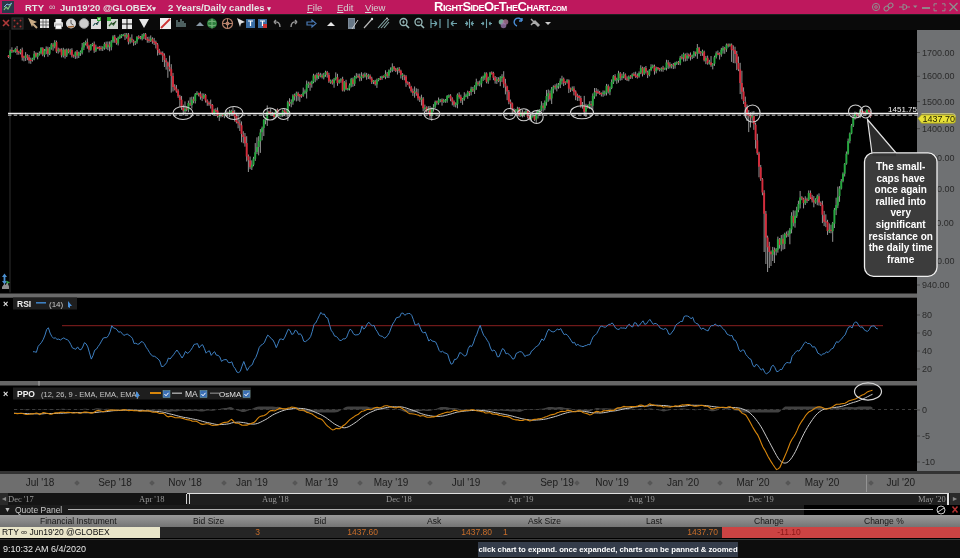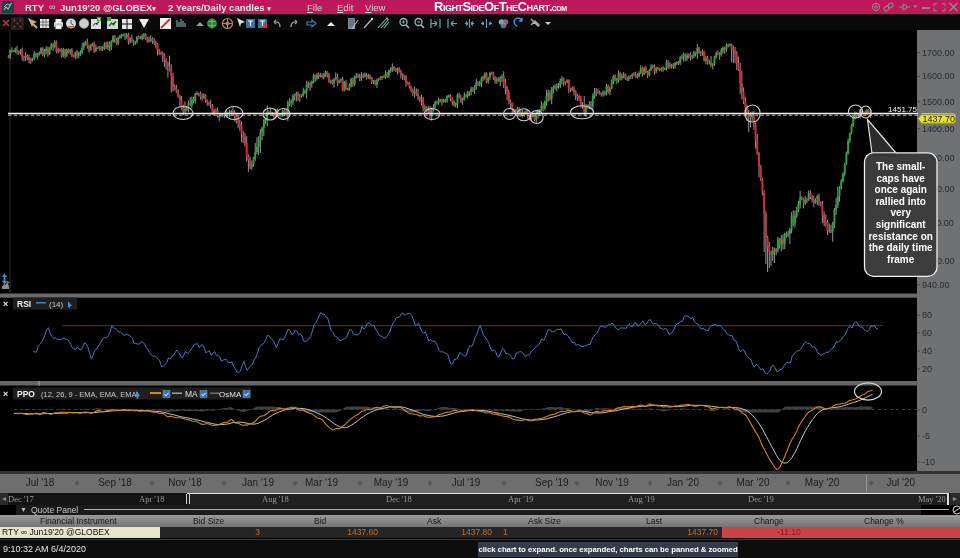--- a/index.html
+++ b/index.html
@@ -1,20 +1,20 @@
 <!DOCTYPE html>
 <html><head><meta charset="utf-8"><style>
 *{margin:0;padding:0;box-sizing:border-box}
 body{width:960px;height:558px;background:#000;font-family:"Liberation Sans",sans-serif;position:relative;overflow:hidden}
 .abs{position:absolute}
 #titlebar{left:0;top:0;width:960px;height:14px;background:#be185d}
 #toolbar{left:0;top:14px;width:960px;height:16px;background:#0a0a0a;border-top:1px solid #1f1f1f}
 #xaxis{left:0;top:474px;width:960px;height:19px;background:#6e6e6e;color:#1c1c1c;font-size:10px}
 #scroll{left:0;top:493px;width:960px;height:12px;background:#141414;font-family:"Liberation Serif",serif;font-size:8.5px;color:#999}
-#qphead{left:16px;top:505px;width:905px;height:10px;background:#1b1b1b;color:#c9c9c9;font-size:8.5px}
+#qphead{left:0;top:505px;width:804px;height:10px;background:#1b1b1b;color:#c9c9c9;font-size:8.5px}
 #colhdr{left:0;top:515px;width:960px;height:12px;background:linear-gradient(#9a9a9a,#747474);color:#161616;font-size:8.5px}
 #datarow{left:0;top:527px;width:960px;height:11px;background:#ffffff;font-size:8.5px}
 #statusbar{left:0;top:539px;width:960px;height:19px;background:#0d0d0d;border-top:1px solid #3a3a3a;color:#e8e8e8;font-size:9px}
 .mtxt{color:#e6e6e6;font-size:9.5px;font-weight:bold}
 .menu{color:#d4d4d4;font-size:9.5px;font-weight:normal}
 .axt{font:9px "Liberation Sans",sans-serif;fill:#2b2b2b}
 .hdrtxt{font:bold 8.5px "Liberation Sans",sans-serif;fill:#f0f0f0}
 .hdrsm{font:8px "Liberation Sans",sans-serif;fill:#c8c8c8}
 </style></head><body>
 
@@ -310,25 +310,25 @@
 <text x="900.7" y="239.6">resistance on</text>
 <text x="900.7" y="251.2">the daily time</text>
 <text x="900.7" y="262.8">frame</text>
 </g>
 </svg>
 
 <div id="xaxis" class="abs">
     <span style="position:absolute;left:18px;top:3px;width:44px;text-align:center">Jul '18</span>
     <span style="position:absolute;left:93px;top:3px;width:44px;text-align:center">Sep '18</span>
     <span style="position:absolute;left:163px;top:3px;width:44px;text-align:center">Nov '18</span>
-    <span style="position:absolute;left:236px;top:3px;width:44px;text-align:center">Jan '19</span>
+    <span style="position:absolute;left:236px;top:3px;width:44px;">Jan '19</span>
     <span style="position:absolute;left:305px;top:3px;width:44px;">Mar '19</span>
     <span style="position:absolute;left:369px;top:3px;width:44px;text-align:center">May '19</span>
     <span style="position:absolute;left:444px;top:3px;width:44px;text-align:center">Jul '19</span>
-    <span style="position:absolute;left:535px;top:3px;width:44px;text-align:left">Sep '19</span>
+    <span style="position:absolute;left:535px;top:3px;width:44px;text-align:center">Sep '19</span>
     <span style="position:absolute;left:590px;top:3px;width:44px;text-align:center">Nov '19</span>
     <span style="position:absolute;left:661px;top:3px;width:44px;text-align:center">Jan '20</span>
     <span style="position:absolute;left:731px;top:3px;width:44px;text-align:center">Mar '20</span>
     <span style="position:absolute;left:800px;top:3px;width:44px;text-align:center">May '20</span>
     <span style="position:absolute;left:871px;top:3px;width:44px;text-align:right">Jul '20</span>
     <span style="position:absolute;left:75px;top:7px;width:4px;height:4px;background:#565656;transform:rotate(45deg)"></span>
     <span style="position:absolute;left:150px;top:7px;width:4px;height:4px;background:#565656;transform:rotate(45deg)"></span>
     <span style="position:absolute;left:222px;top:7px;width:4px;height:4px;background:#565656;transform:rotate(45deg)"></span>
     <span style="position:absolute;left:293px;top:7px;width:4px;height:4px;background:#565656;transform:rotate(45deg)"></span>
     <span style="position:absolute;left:358px;top:7px;width:4px;height:4px;background:#565656;transform:rotate(45deg)"></span>

